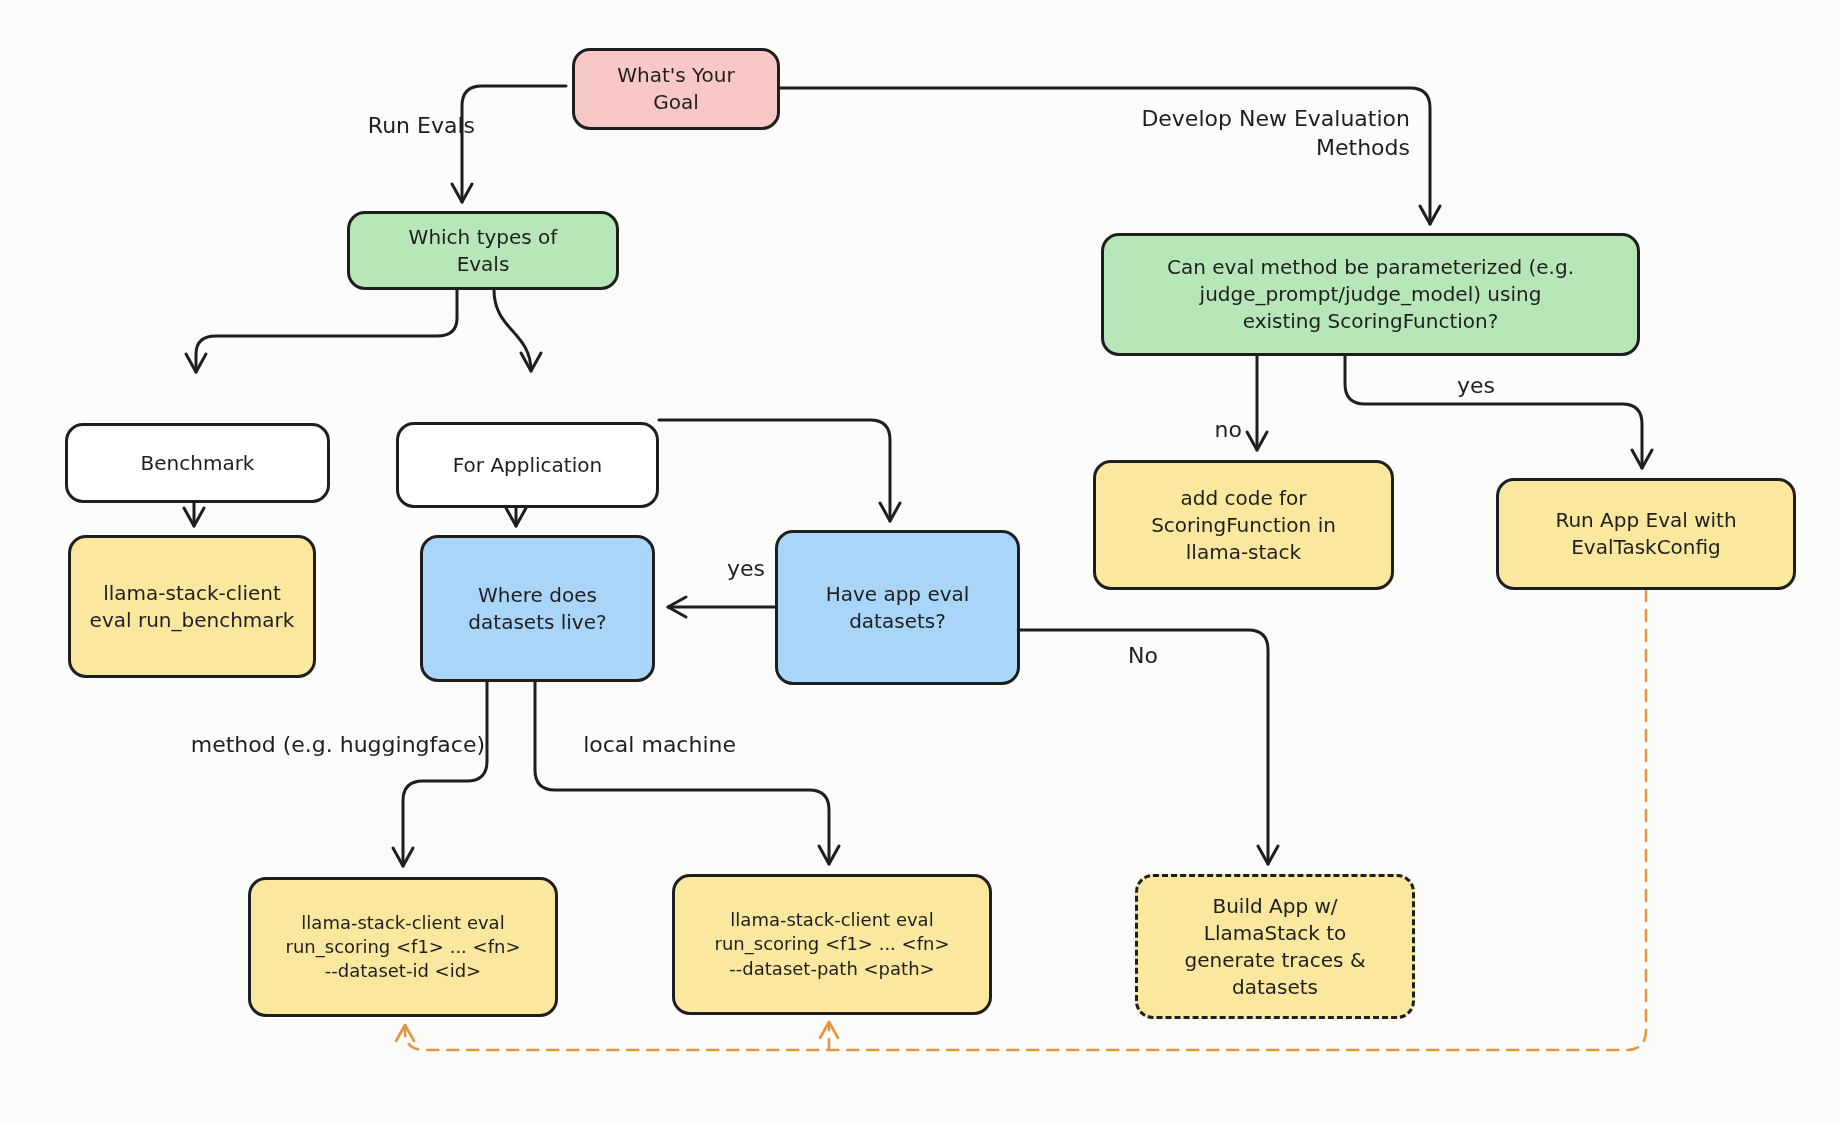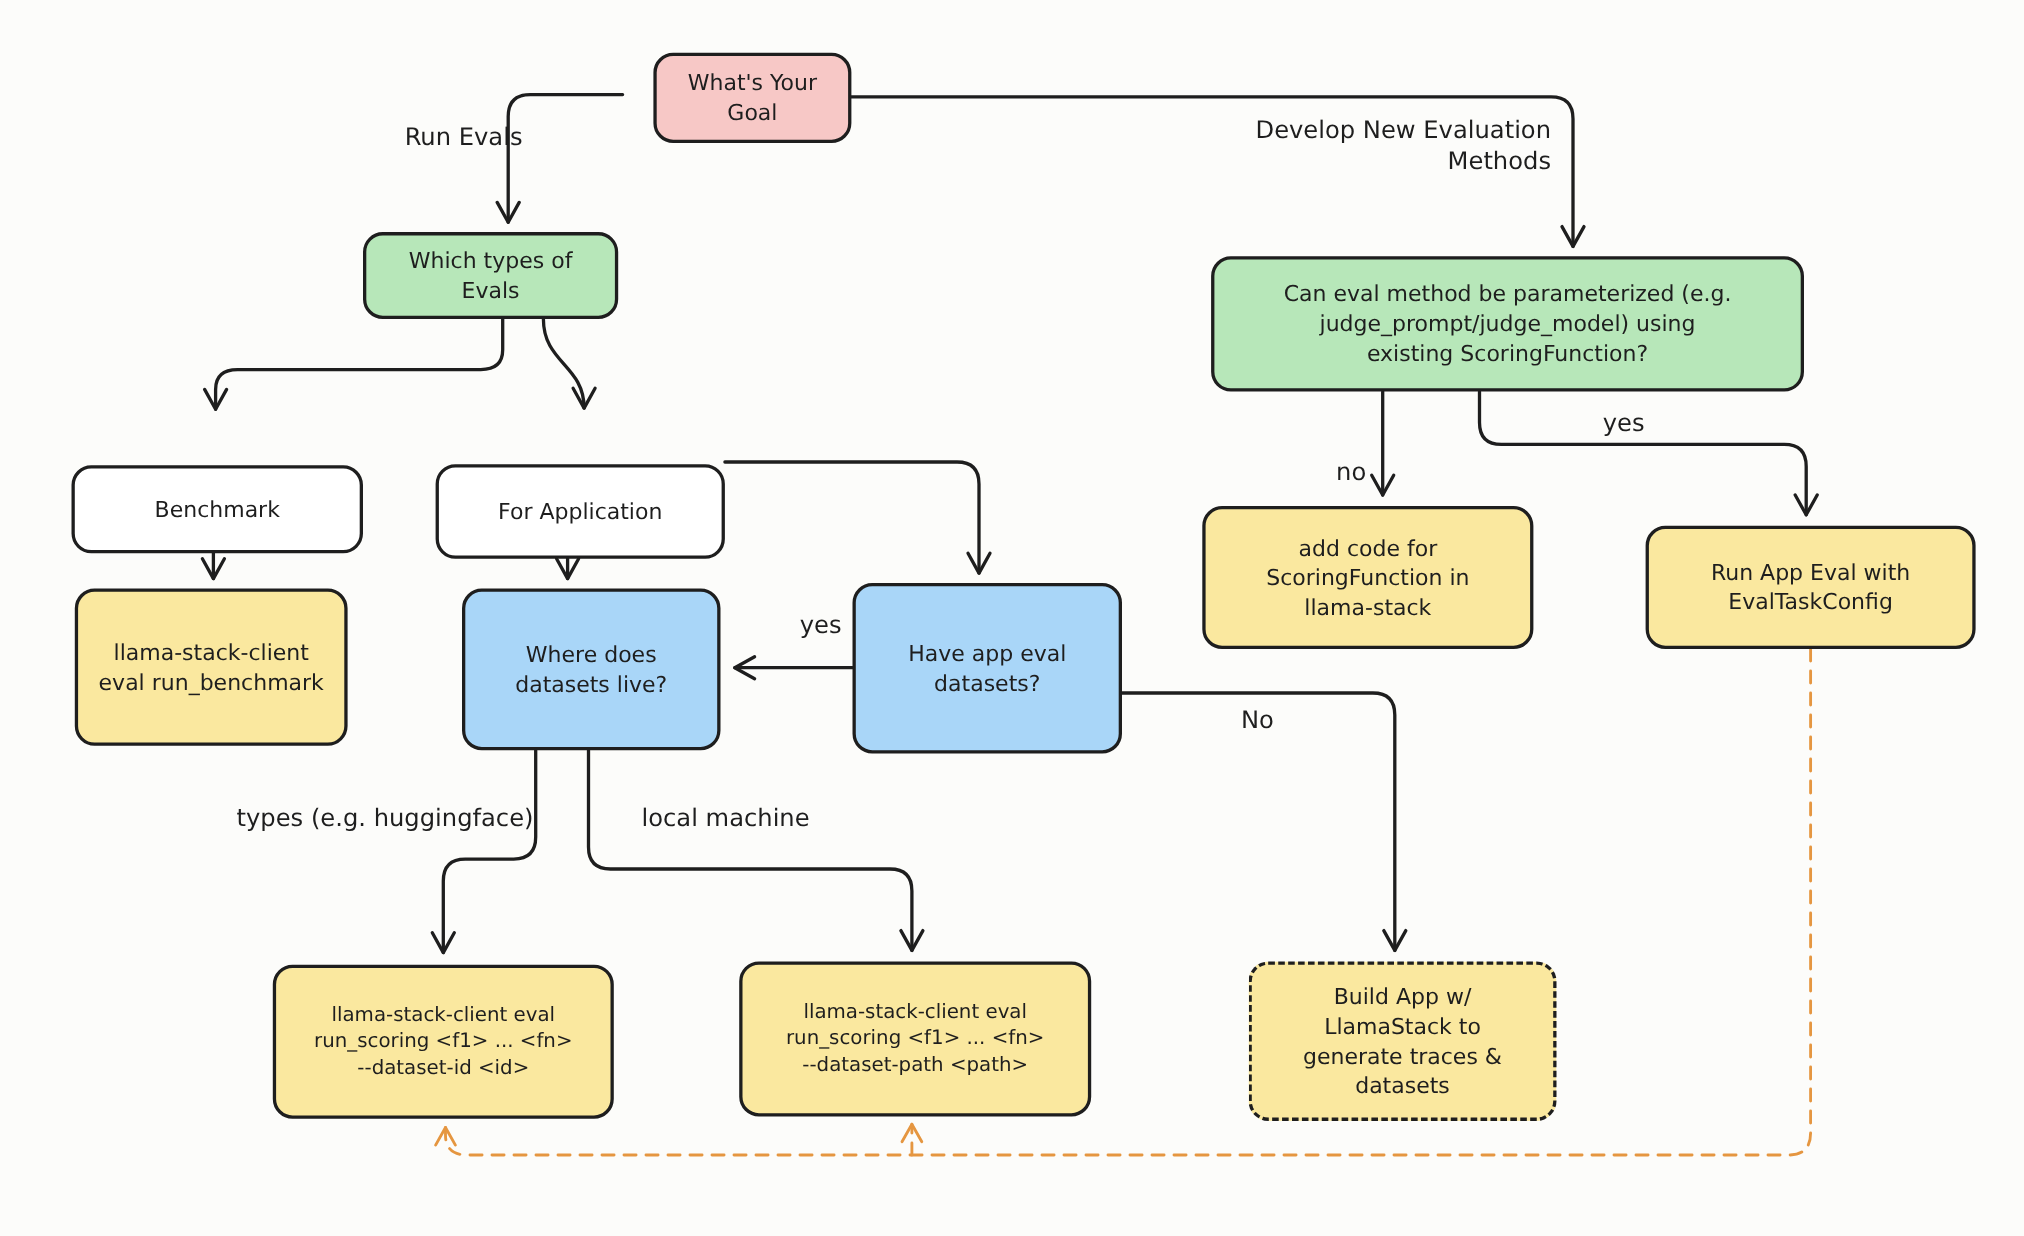--- a/index.html
+++ b/index.html
@@ -56,23 +56,23 @@
     <path class="wire" marker-end="url(#ah)" d="M 1020 630 L 1248 630 Q 1268 630 1268 650 L 1268 864"></path>
     <path class="wire" marker-end="url(#ah)" d="M 1257 356 L 1257 450"></path>
     <path class="wire" marker-end="url(#ah)" d="M 1345 356 L 1345 384 Q 1345 404 1365 404 L 1622 404 Q 1642 404 1642 424 L 1642 468"></path>
     <path class="wire" marker-end="url(#ah)" d="M 487 682 L 487 761 Q 487 781 467 781 L 423 781 Q 403 781 403 801 L 403 866"></path>
     <path class="wire" marker-end="url(#ah)" d="M 535 682 L 535 770 Q 535 790 555 790 L 809 790 Q 829 790 829 810 L 829 864"></path>
 
     <path class="wire orange" marker-end="url(#aho)" d="M 1646 590 L 1646 1030 Q 1646 1050 1626 1050 L 425 1050 Q 405 1050 405 1032 L 405 1025"></path>
     <path class="wire orange" marker-end="url(#aho)" d="M 829 1050 L 829 1022"></path>
   </svg>
 
-  <div class="node pink" style="left:594px;top:48px;width:180px;height:82px">What's Your
+  <div class="node pink" style="left:572px;top:48px;width:208px;height:82px">What's Your
 Goal</div>
-  <div class="node green" style="left:330px;top:211px;width:232px;height:79px">Which types of
+  <div class="node green" style="left:347px;top:211px;width:272px;height:79px">Which types of
 Evals</div>
   <div class="node green" style="left:1101px;top:233px;width:539px;height:123px">Can eval method be parameterized (e.g.
 judge_prompt/judge_model) using
 existing ScoringFunction?</div>
   <div class="node white" style="left:65px;top:381px;width:265px;height:80px">Benchmark</div>
   <div class="node white" style="left:396px;top:380px;width:263px;height:86px">For Application</div>
   <div class="node yellow" style="left:68px;top:535px;width:248px;height:143px">llama-stack-client
 eval run_benchmark</div>
   <div class="node blue" style="left:420px;top:535px;width:235px;height:147px">Where does
 datasets live?</div>
@@ -94,16 +94,16 @@
 generate traces &amp;
 datasets</div>
 
   <div class="elabel" style="left:295px;top:112px;width:180px">Run Evals</div>
   <div class="elabel" style="left:1100px;top:105px;width:310px">Develop New Evaluation
 Methods</div>
   <div class="elabel" style="left:1182px;top:416px;width:60px">no</div>
   <div class="elabel" style="left:1425px;top:372px;width:70px">yes</div>
   <div class="elabel" style="left:695px;top:555px;width:70px">yes</div>
   <div class="elabel" style="left:1098px;top:642px;width:60px">No</div>
-  <div class="elabel" style="left:150px;top:731px;width:335px">types (e.g. huggingface)</div>
+  <div class="elabel" style="left:150px;top:731px;width:335px">method (e.g. huggingface)</div>
   <div class="elabel" style="left:566px;top:731px;width:170px">local machine</div>
 
 </div>
 
 </body></html>

